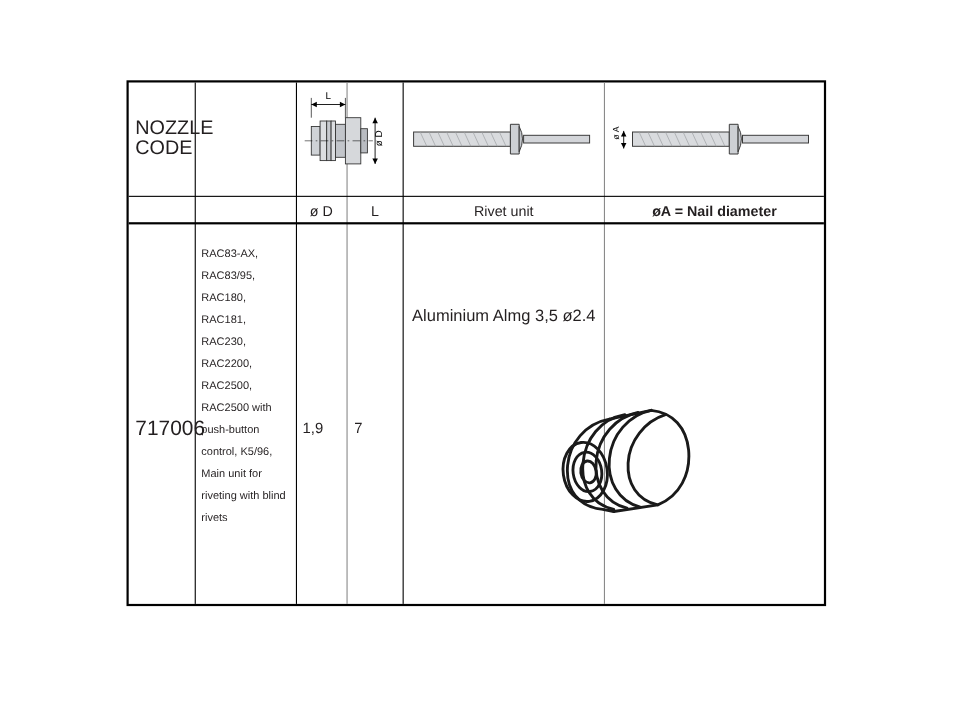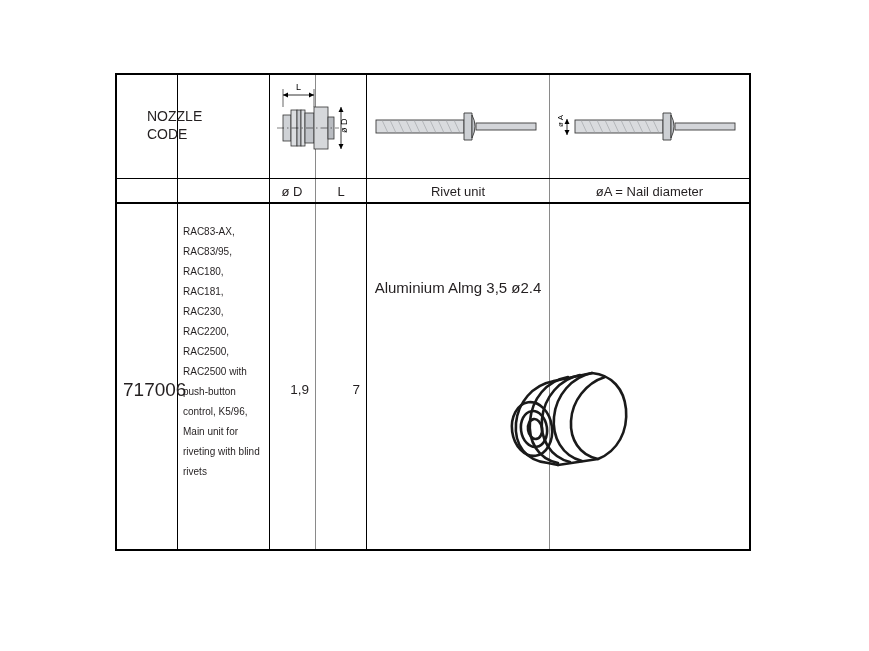--- a/index.html
+++ b/index.html
@@ -70,24 +70,23 @@
     position: absolute;
     box-sizing: border-box;
     padding: 4px 6px;
     font-size: 13.5px;
     line-height: 20px;
     color: #231f20;
   }
 
   
   .hdr-label {
-    font-size: 14px;
+    font-size: 18px;
     line-height: 18px;
     color: #231f20;
-    margin-left: 24px;
   }
 
   .sub-label {
     font-size: 13px;
     line-height: 25px;
     text-align: center;
     color: #231f20;
   }
 
   
@@ -99,21 +98,21 @@
   }
 
   .code-text {
     font-size: 19px;
     color: #231f20;
   }
 
   .dim-text {
     font-size: 13.5px;
     color: #231f20;
-    text-align: right;
+    text-align: left;
   }
 
   .desc-text {
     font-size: 15px;
     color: #231f20;
     text-align: center;
   }
 
   
   .drawing {
@@ -213,21 +212,21 @@
 
         <rect x="122" y="18" width="60" height="7" fill="#d3d5d9" stroke="#3a3a3a" stroke-width="0.9"></rect>
       </svg>
     </div>
   </div>
 
   <div class="sub-band">
     <div class="sub-label" style="position:absolute; left:152px; top:0; width:46px;">ø D</div>
     <div class="sub-label" style="position:absolute; left:199px; top:0; width:50px;">L</div>
     <div class="sub-label" style="position:absolute; left:250px; top:0; width:182px;">Rivet unit</div>
-    <div class="sub-label" style="position:absolute; left:433px; top:0; width:199px;">øA = Nail diameter</div>
+    <div class="sub-label" style="position:absolute; left:433px; top:0; width:199px;font-weight:bold;">øA = Nail diameter</div>
   </div>
 
   <div class="body-band">
     <div class="cell code-text" style="left:0; top:172px; width:60px;">717006</div>
 
     <div class="cell model-list" style="left:60px; top:14px; width:92px;">RAC83-AX, RAC83/95, RAC180, RAC181, RAC230, RAC2200, RAC2500, RAC2500 with push-button control, K5/96, Main unit for riveting with blind rivets</div>
 
     <div class="cell dim-text" style="left:152px; top:172px; width:46px;">1,9</div>
 
     <div class="cell dim-text" style="left:199px; top:172px; width:50px;">7</div>

